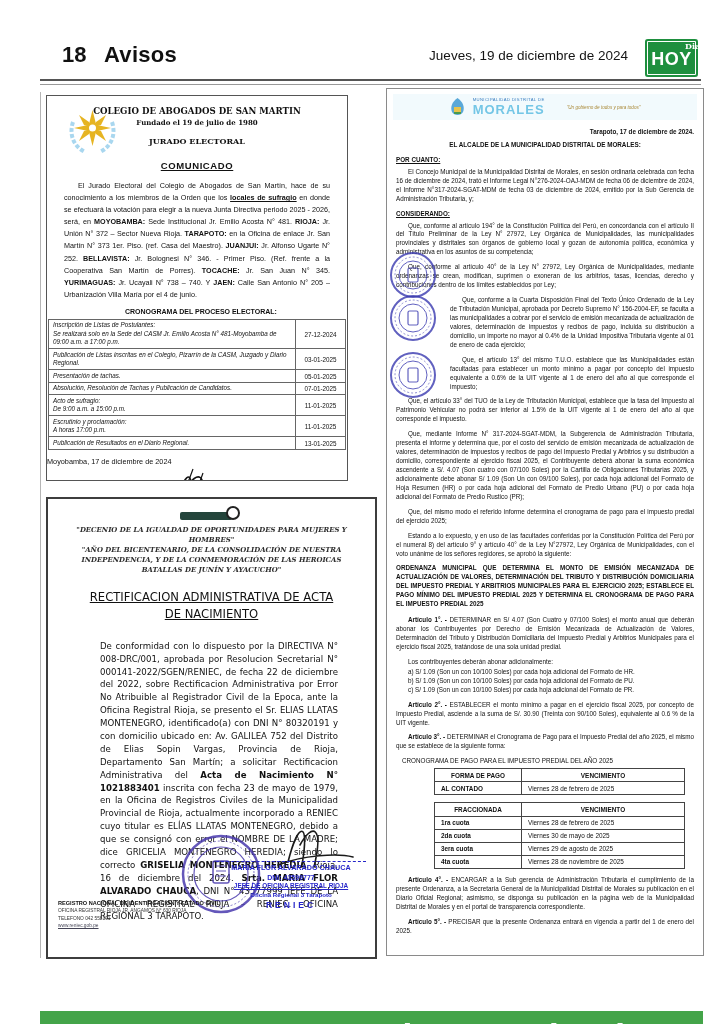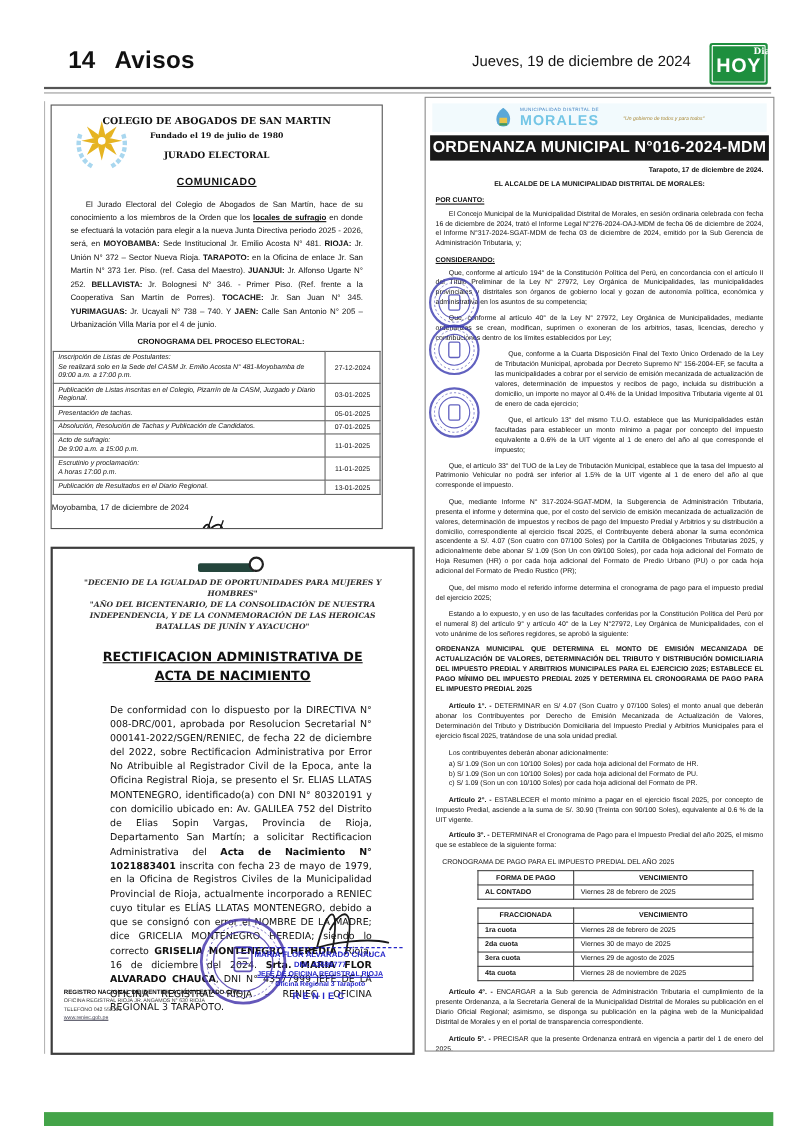--- a/index.html
+++ b/index.html
@@ -41,21 +41,21 @@
   .c-date{margin:7px 25px 0 0;font-size:7.3px;}
   .c-sig{display:block;margin:1px auto 0;}
 
   
   .r-minilogo{width:64px;height:16px;margin:7px auto 2px;position:relative;}
   .r-minilogo .bar{position:absolute;left:0;top:6px;width:52px;height:8px;background:#24453c;border-radius:2px;}
   .r-minilogo .dot{position:absolute;left:46px;top:0;width:14px;height:14px;border-radius:50%;
                    background:#fff;border:2px solid #222;box-sizing:border-box;}
   .r-motto{margin:3px 28px 0;text-align:center;font-family:"DejaVu Serif",serif;
            font-style:italic;font-weight:bold;font-size:6.9px;line-height:1.45;color:#2e2e2e;}
-  .r-title{width:255px;margin:14px auto 16px;text-align:center;font-size:11.6px;font-weight:bold;
+  .r-title{width:255px;margin:14px auto 16px;text-align:center;font-size:11.6px;font-weight:normal;
            text-decoration:underline;font-family:"DejaVu Sans",sans-serif;line-height:1.5;}
   .r-body{margin:10px 38px 0 52px;width:238px;font-size:8.6px;line-height:1.5;text-align:justify;
           font-family:"DejaVu Sans",sans-serif;}
   .r-stamp{position:absolute;left:132px;top:334px;opacity:0.85;}
   .r-sig{position:absolute;left:220px;top:318px;}
   .r-jefe{position:absolute;left:158px;top:362px;width:170px;text-align:center;color:#2626c9;line-height:1.35;}
   .r-jefe .dash{border-top:1.5px dashed #2626c9;width:150px;margin:0 auto 1px;}
   .r-jefe .n{font-size:7.2px;font-weight:bold;}
   .r-jefe .d{font-size:7px;font-weight:bold;}
   .r-jefe .ro{font-size:6.4px;font-weight:bold;text-decoration:underline;}
@@ -98,21 +98,21 @@
   
   .banner{position:absolute;left:40px;top:964px;width:663px;height:42px;background:#44a449;
           display:flex;align-items:center;justify-content:center;margin-top:47px;}
   .banner span{color:#fff;font-family:"DejaVu Serif",serif;font-weight:bold;font-size:20px;}
 </style>
 </head>
 <body>
 
 <div class="page">
 
-  <span class="pageno">14</span>
+  <span class="pageno">18</span>
   <span class="section">Avisos</span>
   <span class="edate">Jueves, 19 de diciembre de 2024</span>
   <div class="hoy">
     <span class="hoy-top">Diario</span>
     <span class="hoy-name">HOY</span>
   </div>
   <div class="rule"></div>
   <div class="edgeline"></div>
 
   <section class="box box1">
@@ -226,21 +226,20 @@
         <path d="M7.5,0 C13,4 15,9 13,14 C11,18 4,18 2,14 C0,9 2,4 7.5,0 Z" fill="#5aa8d8"></path>
         <path d="M4,9 h7 v5 h-7 z" fill="#e8c44c"></path>
         <path d="M4,14 h7 v2 h-7 z" fill="#4a9a4e"></path>
       </svg>
       <div class="txt">
         <div class="tiny">MUNICIPALIDAD DISTRITAL DE</div>
         <div class="name">MORALES</div>
       </div>
       <div class="slogan">"Un gobierno de todos y para todos"</div>
     </div>
-    <div class="m-banner">ORDENANZA MUNICIPAL N°016-2024-MDM</div>
 
     <div class="m-body">
       <div class="m-date">Tarapoto, 17 de diciembre de 2024.</div>
       <div class="m-alcalde">EL ALCALDE DE LA MUNICIPALIDAD DISTRITAL DE MORALES:</div>
       <div class="m-label">POR CUANTO:</div>
       <p class="just">El Concejo Municipal de la Municipalidad Distrital de Morales, en sesión ordinaria celebrada con fecha 16 de diciembre de 2024, trató el Informe Legal N°276-2024-OAJ-MDM de fecha 06 de diciembre de 2024, el Informe N°317-2024-SGAT-MDM de fecha 03 de diciembre de 2024, emitido por la Sub Gerencia de Administración Tributaria, y;</p>
       <div class="m-label">CONSIDERANDO:</div>
       <div class="consider">
           <p>Que, conforme al artículo 194° de la Constitución Política del Perú, en concordancia con el artículo II del Título Preliminar de la Ley N° 27972, Ley Orgánica de Municipalidades, las municipalidades provinciales y distritales son órganos de gobierno local y gozan de autonomía política, económica y administrativa en los asuntos de su competencia;</p>
           <p>Que, conforme al artículo 40° de la Ley N° 27972, Ley Orgánica de Municipalidades, mediante ordenanzas se crean, modifican, suprimen o exoneran de los arbitrios, tasas, licencias, derecho y contribuciones dentro de los límites establecidos por Ley;</p>

